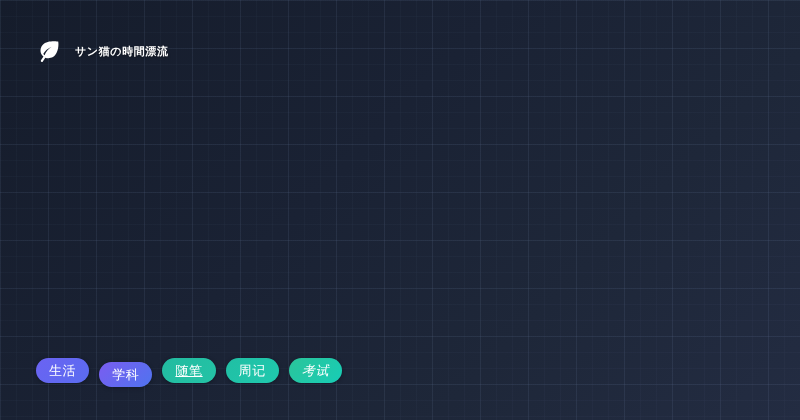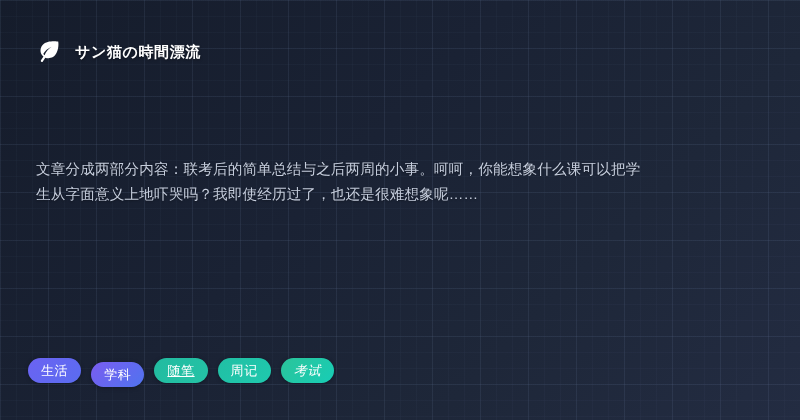--- a/index.html
+++ b/index.html
@@ -58,21 +58,21 @@
     z-index: 5;
   }
   #leaf-icon {
     width: 26px;
     height: 26px;
     display: block;
     flex: none;
   }
   #site-title {
     color: #ffffff;
-    font-size: 15px;
+    font-size: 11px;
     font-weight: 700;
     letter-spacing: 0.6px;
     line-height: 1;
     white-space: nowrap;
     text-shadow: 0 1px 3px rgba(0,0,0,0.45);
   }
 
   
   #post-block {
     position: absolute;
@@ -97,21 +97,21 @@
     color: #c6cedd;
     font-size: 14.6px;
     line-height: 24.5px;
     letter-spacing: 0.15px;
     text-shadow: 0 1px 2px rgba(0,0,0,0.35);
   }
 
   
   #tag-list {
     position: absolute;
-    left: 28px;
+    left: 36px;
     top: 354px;
     display: flex;
     align-items: center;
     gap: 10px;
     z-index: 5;
     padding: 0;
     margin: 0;
     list-style: none;
   }
   .tag {
@@ -141,21 +141,20 @@
   <div id="site-header">
     <span>
       <svg id="leaf-icon" viewBox="0 0 24 24" aria-hidden="true">
         <path d="M20.5 3.2c0 0-10.3-1.7-14.4 3.2C2.9 10.2 4.2 14.6 6.3 16.6c0.2 0.2 0.4 0.3 0.6 0.5l-2.3 3.4c-0.3 0.5-0.2 1.1 0.3 1.4 0.5 0.3 1.1 0.2 1.4-0.3l2.3-3.4c3.3 1.3 8.3 0.2 10.4-4.5C21.6 8.3 20.5 3.2 20.5 3.2z M7.9 16.0c-0.4-0.4-0.8-0.9-1.1-1.5 1.5-2.6 4.1-5.0 7.6-6.5-3.0 2.0-5.3 4.7-6.5 8.0z" fill="#ffffff"></path>
       </svg>
     </span>
     <span id="site-title">サン猫の時間漂流</span>
   </div>
 
   <div id="post-block">
-    <p id="post-description">文章分成两部分内容：联考后的简单总结与之后两周的小事。呵呵，你能想象什么课可以把学生从字面意义上地吓哭吗？我即使经历过了，也还是很难想象呢……</p>
   </div>
 
   <ul id="tag-list">
       <li class="tag" style="background: linear-gradient(135deg, rgb(107, 99, 242) 0%, rgb(90, 108, 240) 100%);">生活</li>
       <li class="tag" style="background: linear-gradient(135deg, rgb(122, 93, 240) 0%, rgb(79, 115, 239) 100%); margin-top: 8px;">学科</li>
       <li class="tag" style="background: linear-gradient(135deg, rgb(34, 187, 160) 0%, rgb(36, 195, 166) 100%); text-decoration: underline;">随笔</li>
       <li class="tag" style="background: linear-gradient(135deg, rgb(33, 191, 164) 0%, rgb(31, 201, 174) 100%);">周记</li>
       <li class="tag" style="background: linear-gradient(135deg, rgb(43, 196, 154) 0%, rgb(23, 205, 182) 100%); font-style: italic;">考试</li>
     </ul>
 

